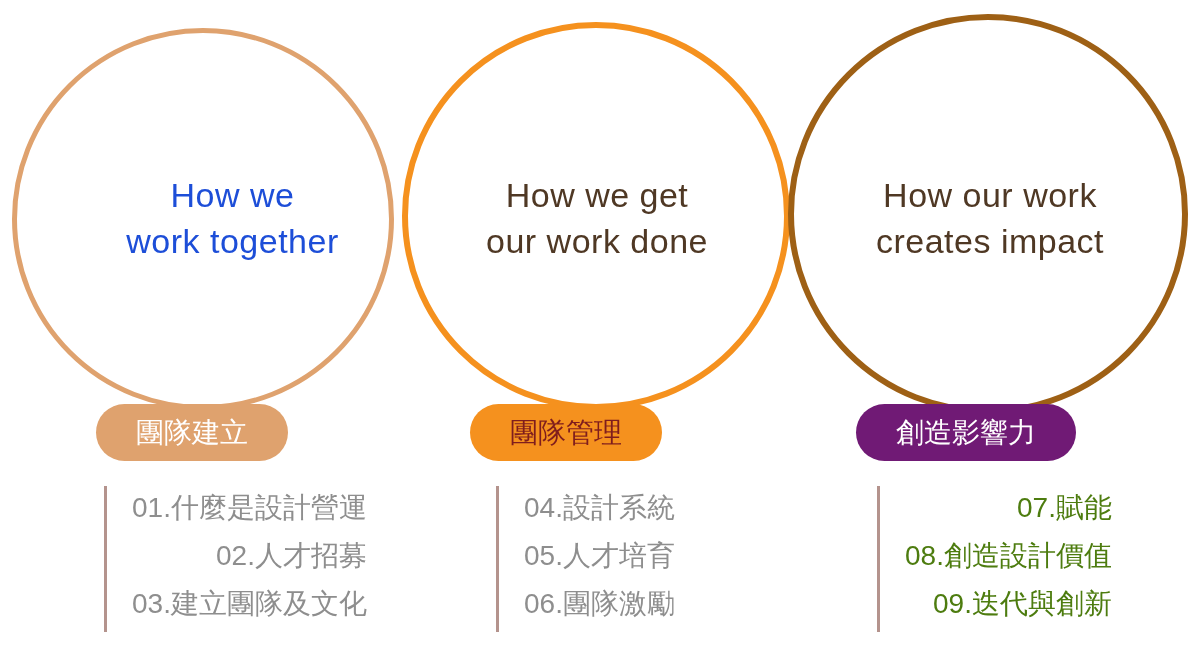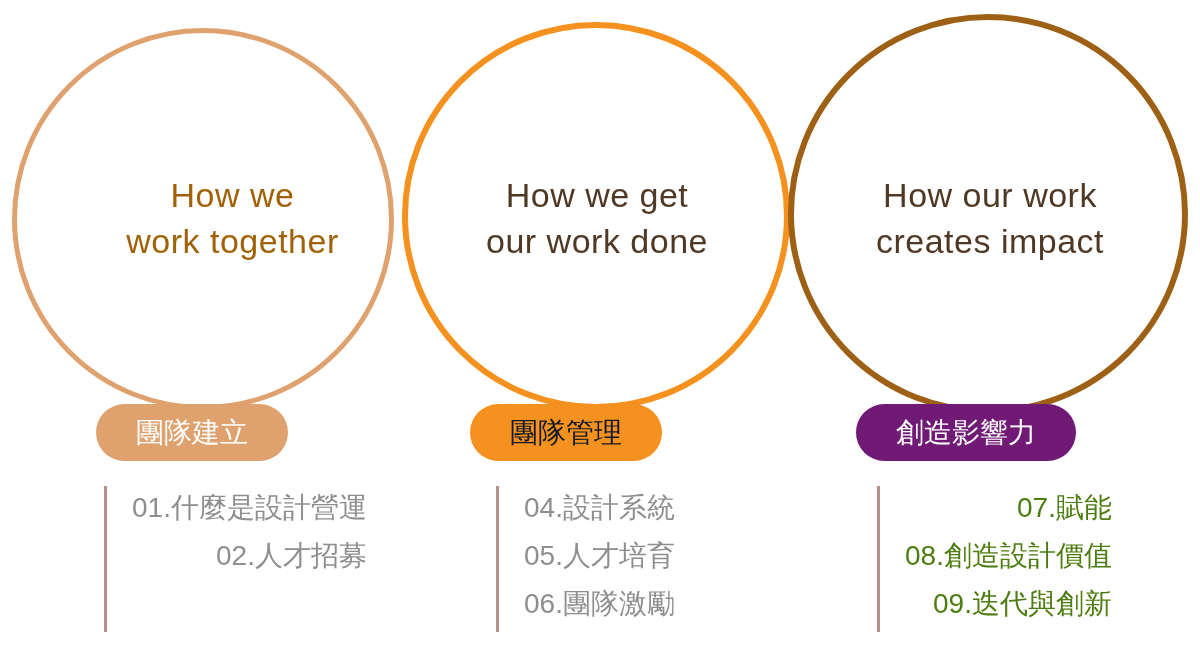--- a/index.html
+++ b/index.html
@@ -51,37 +51,38 @@
     text-align:right;
   }
   .list-item { white-space:nowrap; }
 </style>
 </head>
 <body>
 
 <div class="stage">
 
   <div class="circle" style="left: 12px; top: 28px; width: 382px; height: 382px; border-width: 5px; border-color: rgb(223, 162, 110);"></div>
-  <div class="circle-title" style="left: 40px; top: 172px; width: 385px; color: #a16207;">
+  <div class="circle-title" style="left: 40px; top: 172px; width: 385px; color: #1d4ed8;">
     <div>How we</div>
     <div>work together</div>
   </div>
   <div class="badge" style="left: 96px; top: 404px; background-color: rgb(223, 162, 110); color: rgb(255, 255, 255);">團隊建立</div>
   <div class="vline" style="left: 104px; top: 486px; height: 146px; background-color: rgb(180, 147, 141);"></div>
   <div class="list" style="left: 132px; top: 484px; color: rgb(142, 142, 142);">
     <div class="list-item">01.什麼是設計營運</div>
     <div class="list-item">02.人才招募</div>
+    <div class="list-item">03.建立團隊及文化</div>
   </div>
 
   <div class="circle" style="left: 402px; top: 22px; width: 388px; height: 388px; border-width: 6px; border-color: rgb(245, 145, 30);"></div>
   <div class="circle-title" style="left: 400px; top: 172px; width: 394px; color: rgb(79, 56, 36);">
     <div>How we get</div>
     <div>our work done</div>
   </div>
-  <div class="badge" style="left: 470px; top: 404px; background-color: rgb(245, 145, 30); color: #0f172a;">團隊管理</div>
+  <div class="badge" style="left: 470px; top: 404px; background-color: rgb(245, 145, 30); color: #7f1d1d;">團隊管理</div>
   <div class="vline" style="left: 496px; top: 486px; height: 146px; background-color: rgb(180, 147, 141);"></div>
   <div class="list" style="left: 524px; top: 484px; color: rgb(142, 142, 142);">
     <div class="list-item">04.設計系統</div>
     <div class="list-item">05.人才培育</div>
     <div class="list-item">06.團隊激勵</div>
   </div>
 
   <div class="circle" style="left: 788px; top: 14px; width: 400px; height: 400px; border-width: 6px; border-color: rgb(158, 96, 21);"></div>
   <div class="circle-title" style="left: 790px; top: 172px; width: 400px; color: rgb(79, 56, 36);">
     <div>How our work</div>

